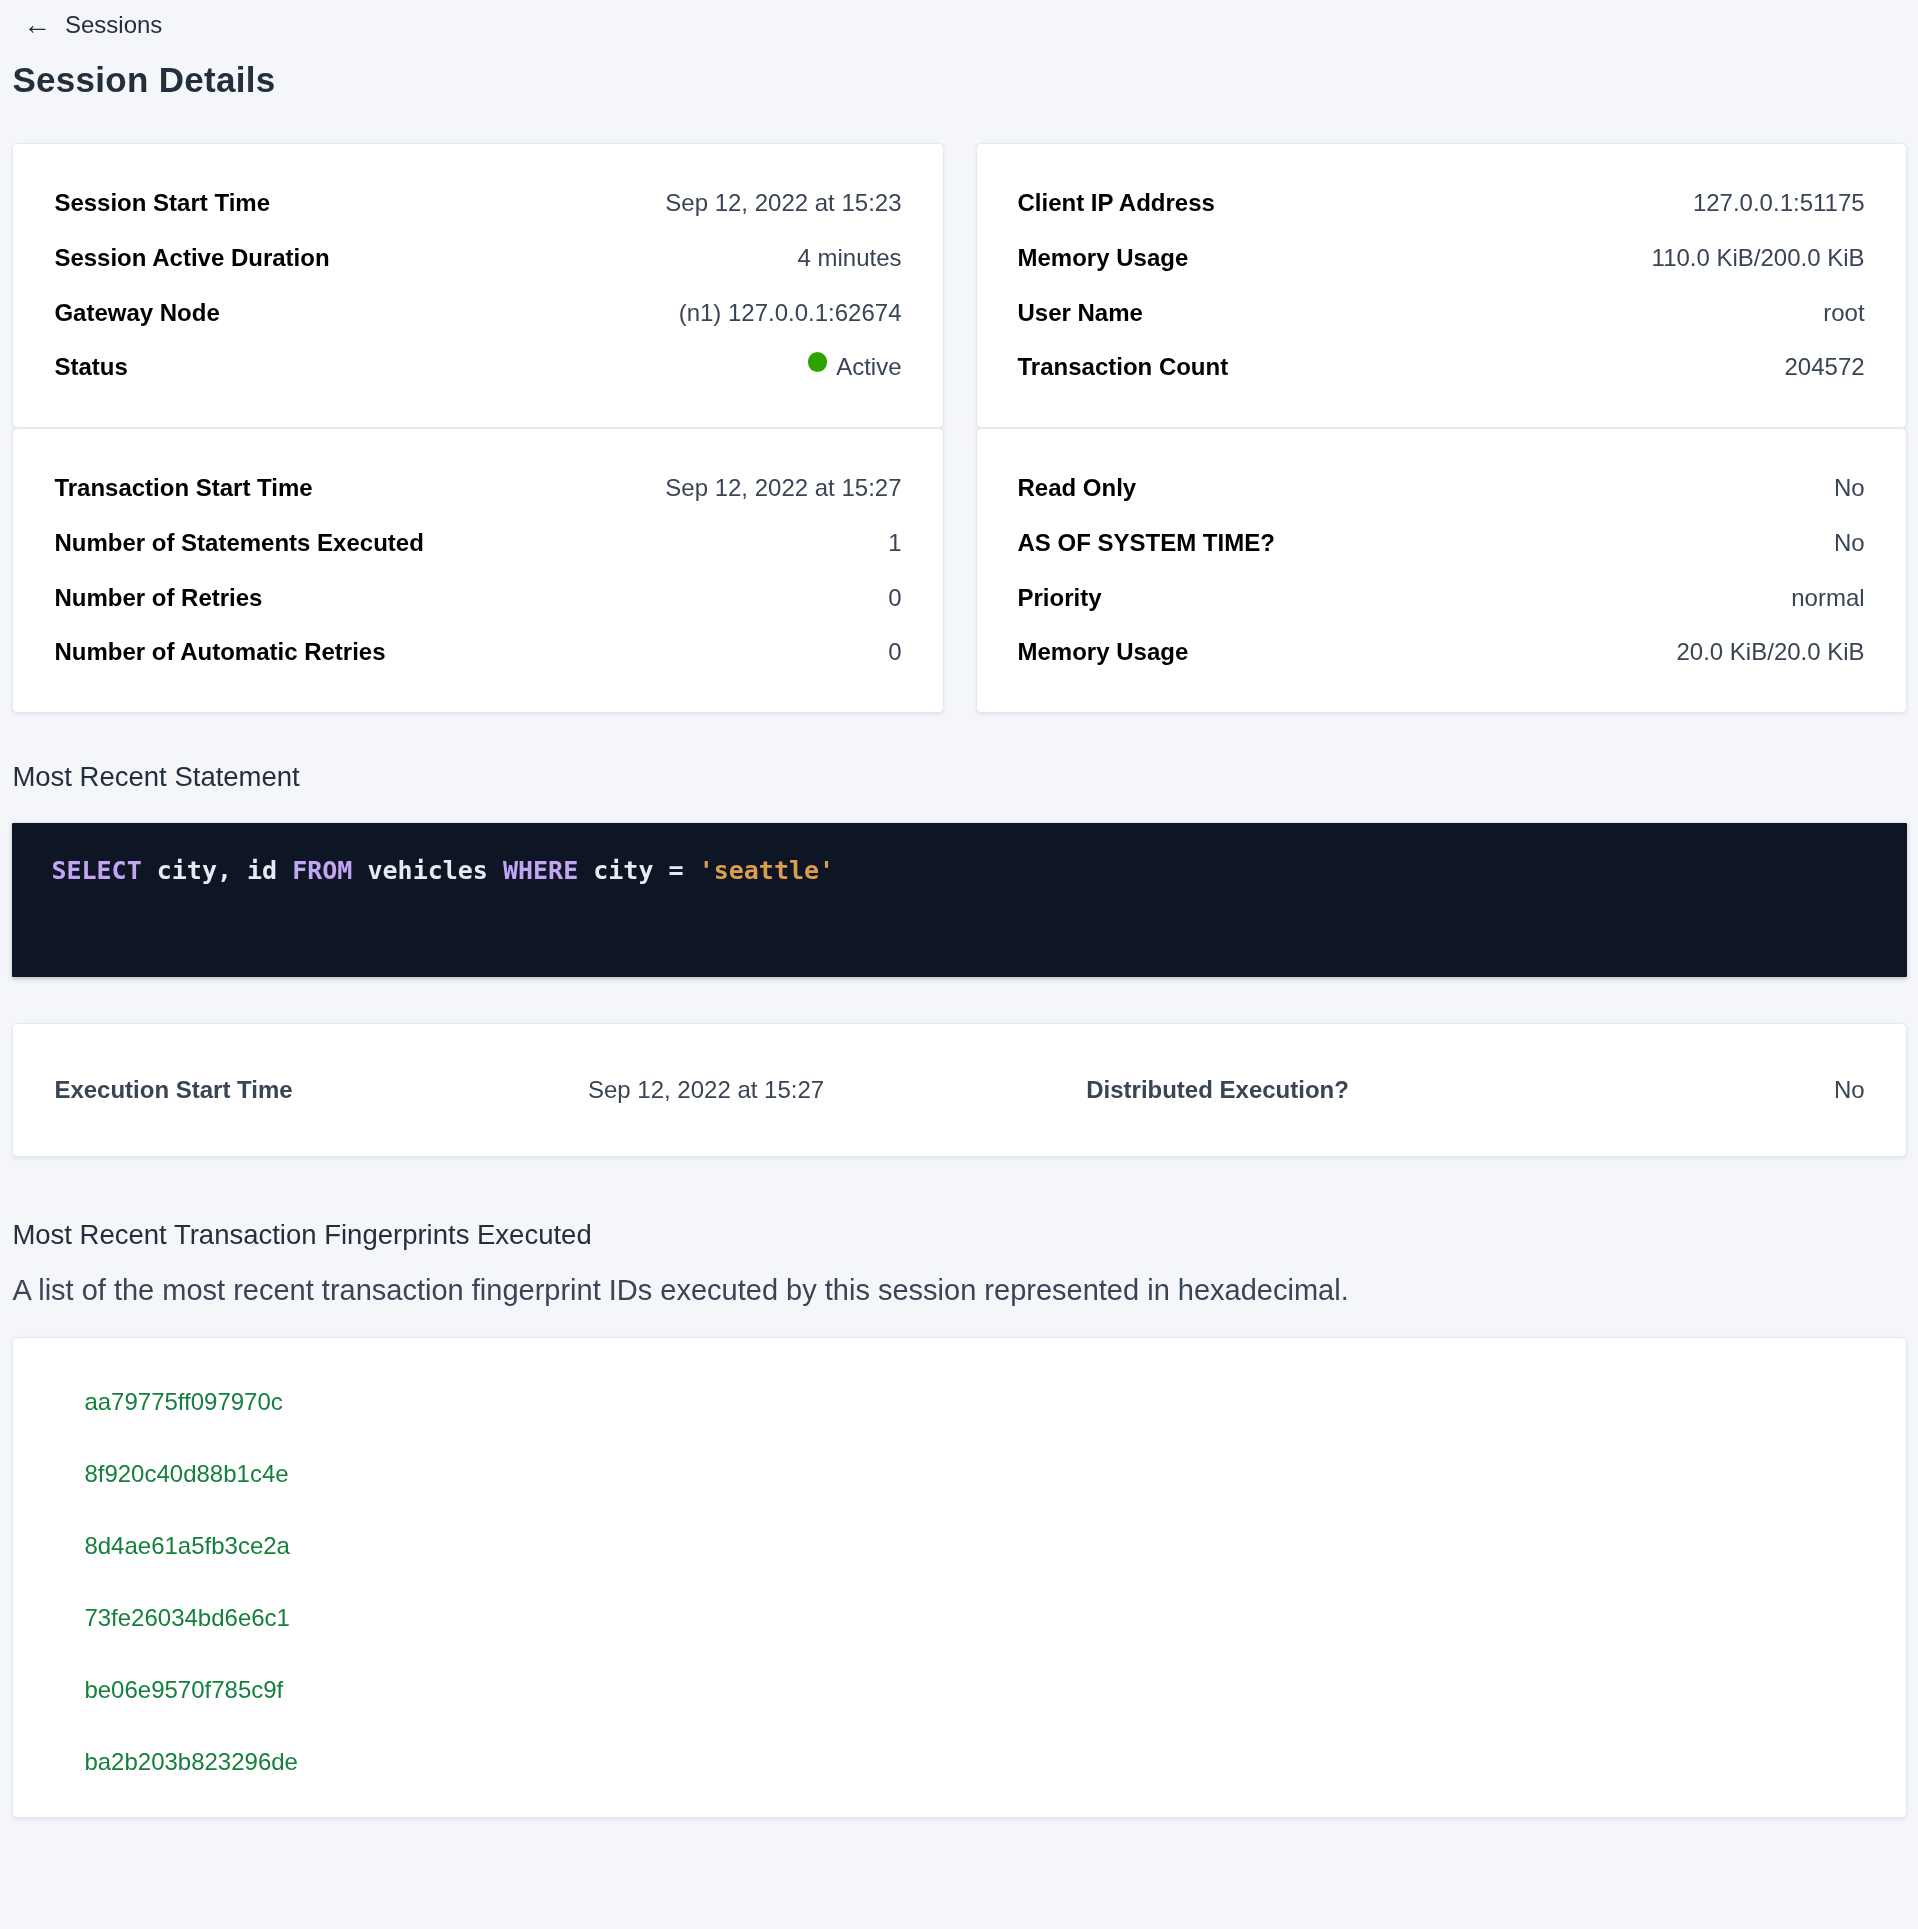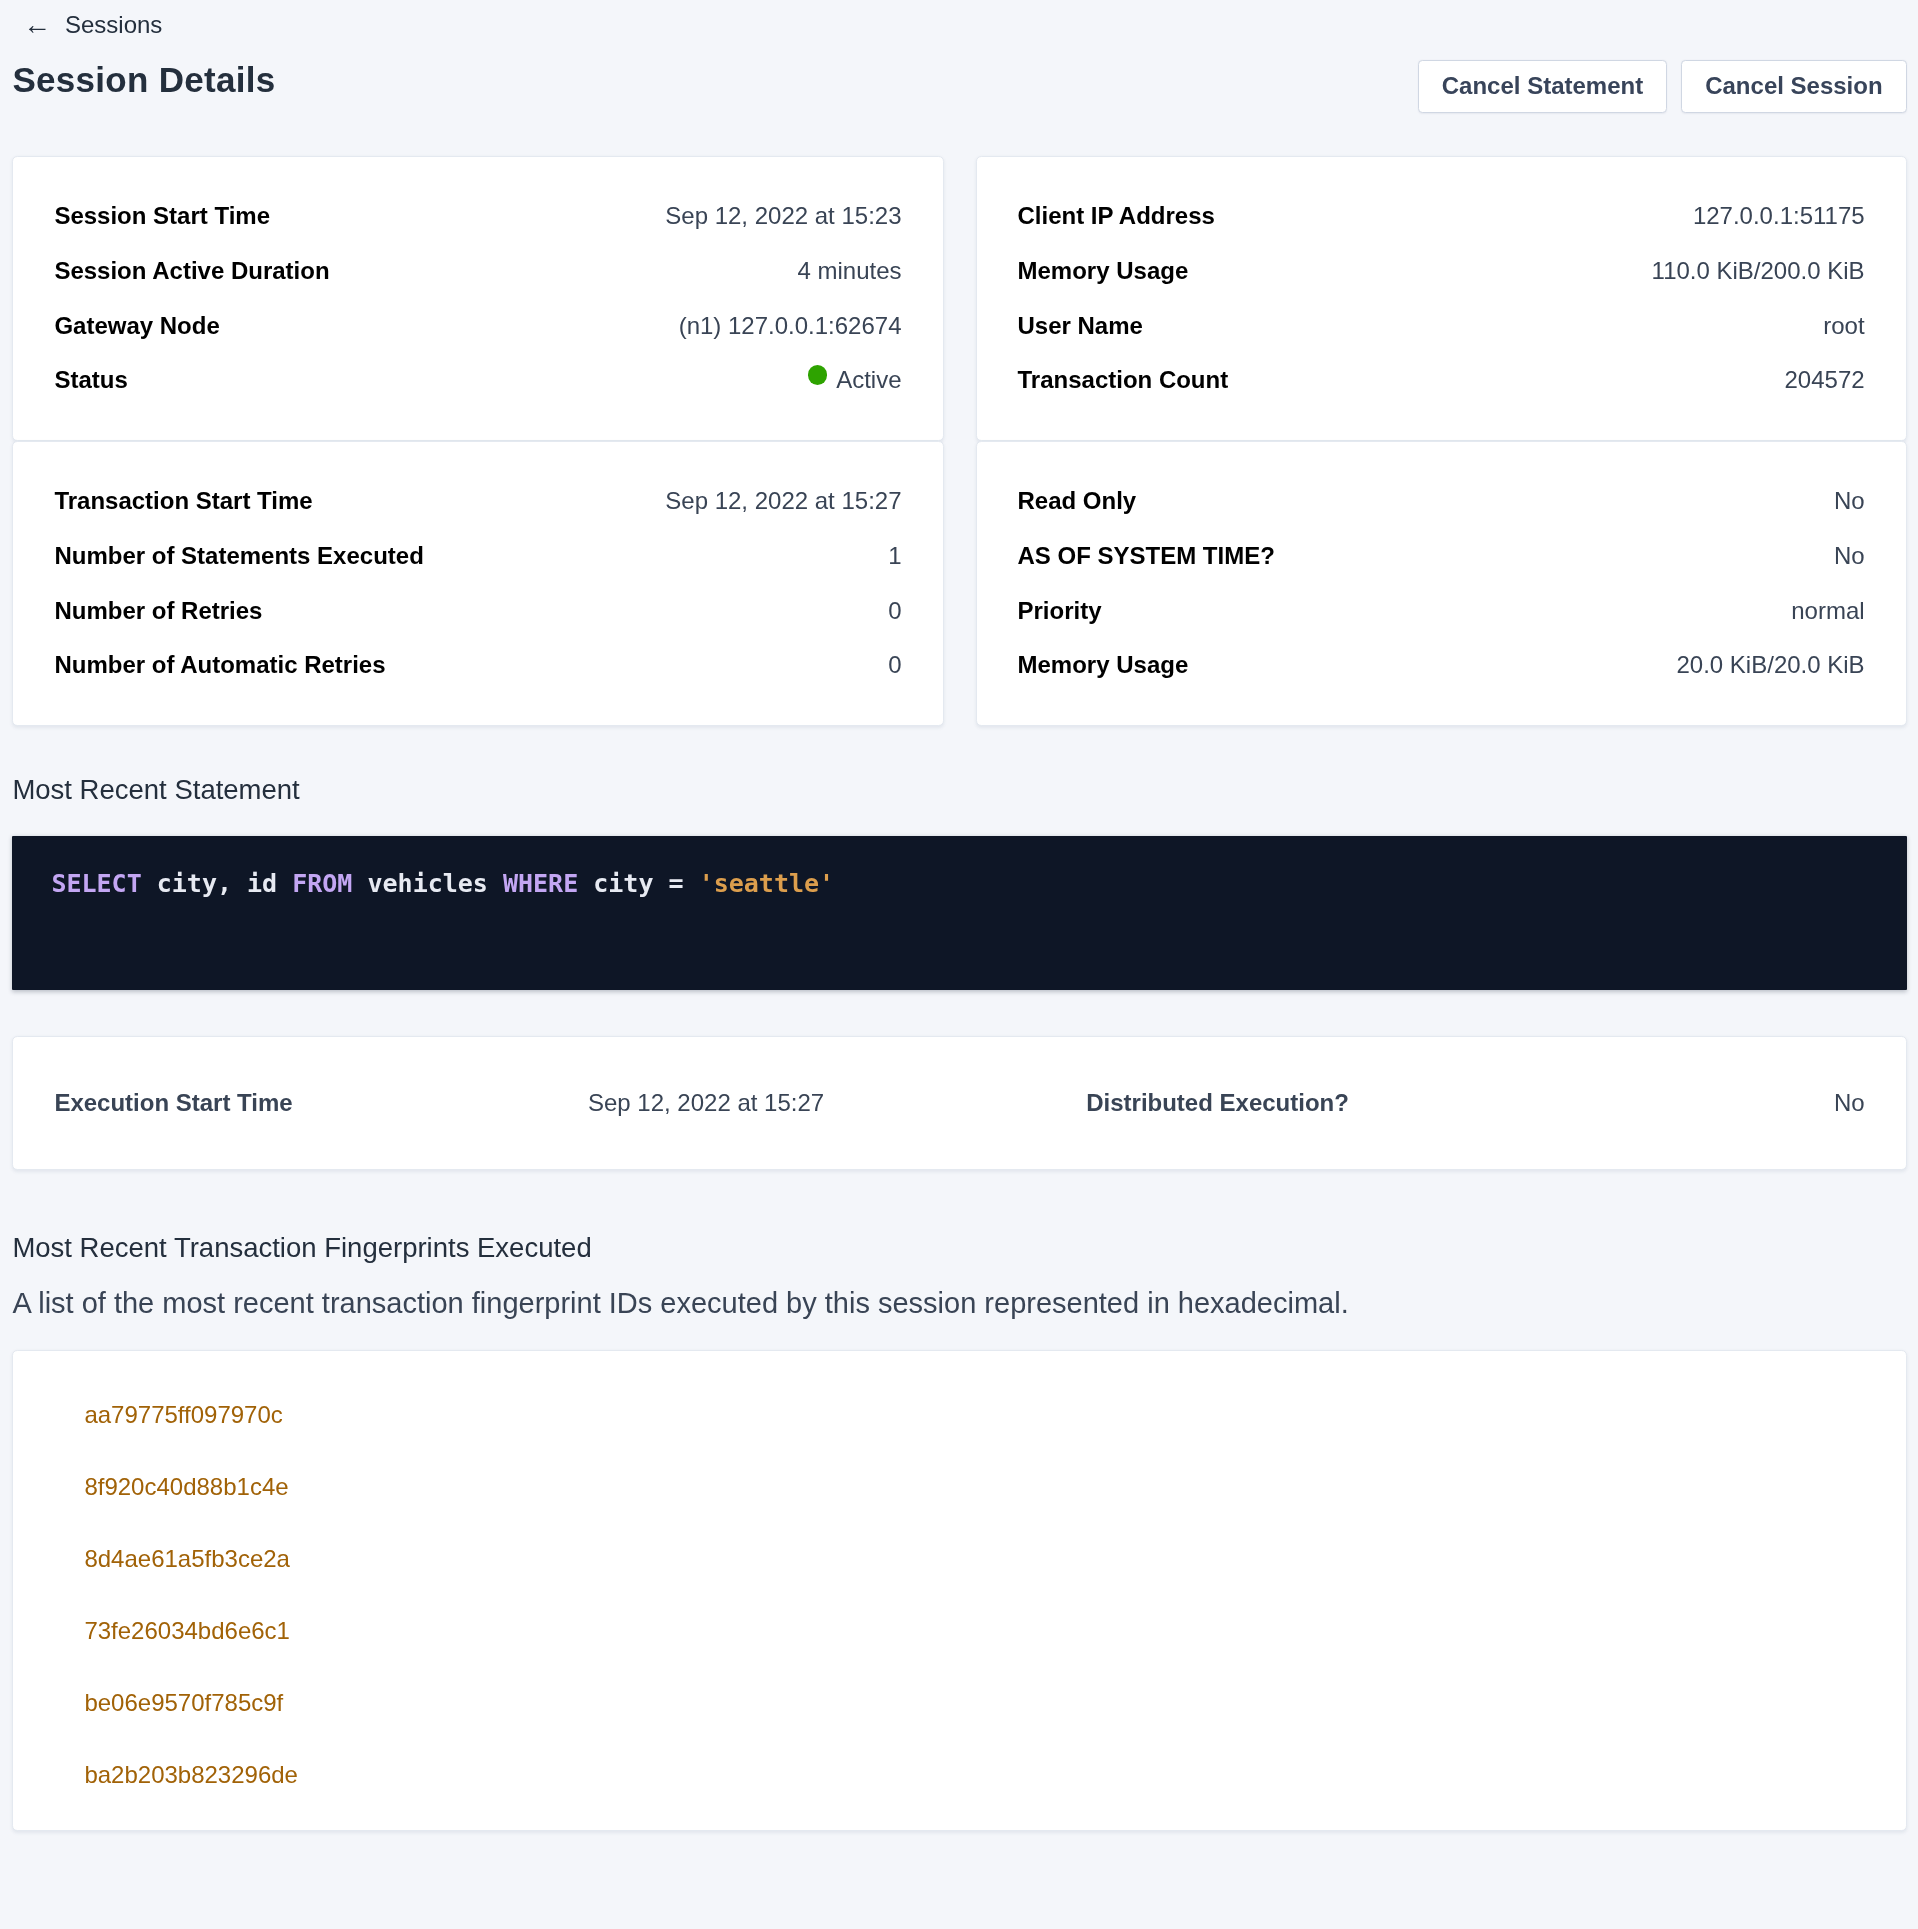--- a/index.html
+++ b/index.html
@@ -124,38 +124,34 @@
   .exec-value-center { text-align: center; }
   .exec-value-right { text-align: right; }
 
   .section-title.fp-title { margin-top: 62px; margin-bottom: 0; }
   .section-desc {
     font-size: 29px;
     color: #394455;
     margin: 23px 0 30px 0;
   }
   .fp-card { padding: 28px 41px 19.5px 71px; }
-  .fp-row { font-size: 24px; line-height: 30px; padding: 21px 0; color: #a16207; }
+  .fp-row { font-size: 24px; line-height: 30px; padding: 21px 0; color: #15803d; }
 </style>
 </head>
 <body>
 
 <div class="page">
 
   <div class="breadcrumb">
     <span class="arrow">←</span>
     <span>Sessions</span>
   </div>
 
   <div class="header-row">
     <h1 class="page-title">Session Details</h1>
-    <div class="btn-group">
-      <button class="btn">Cancel Statement</button>
-      <button class="btn">Cancel Session</button>
-    </div>
   </div>
 
   <div class="grid2">
     <div class="card">
       <div class="row">
         <span class="label">Session Start Time</span>
         <span class="value">Sep 12, 2022 at 15:23</span>
       </div>
       <div class="row">
         <span class="label">Session Active Duration</span>

